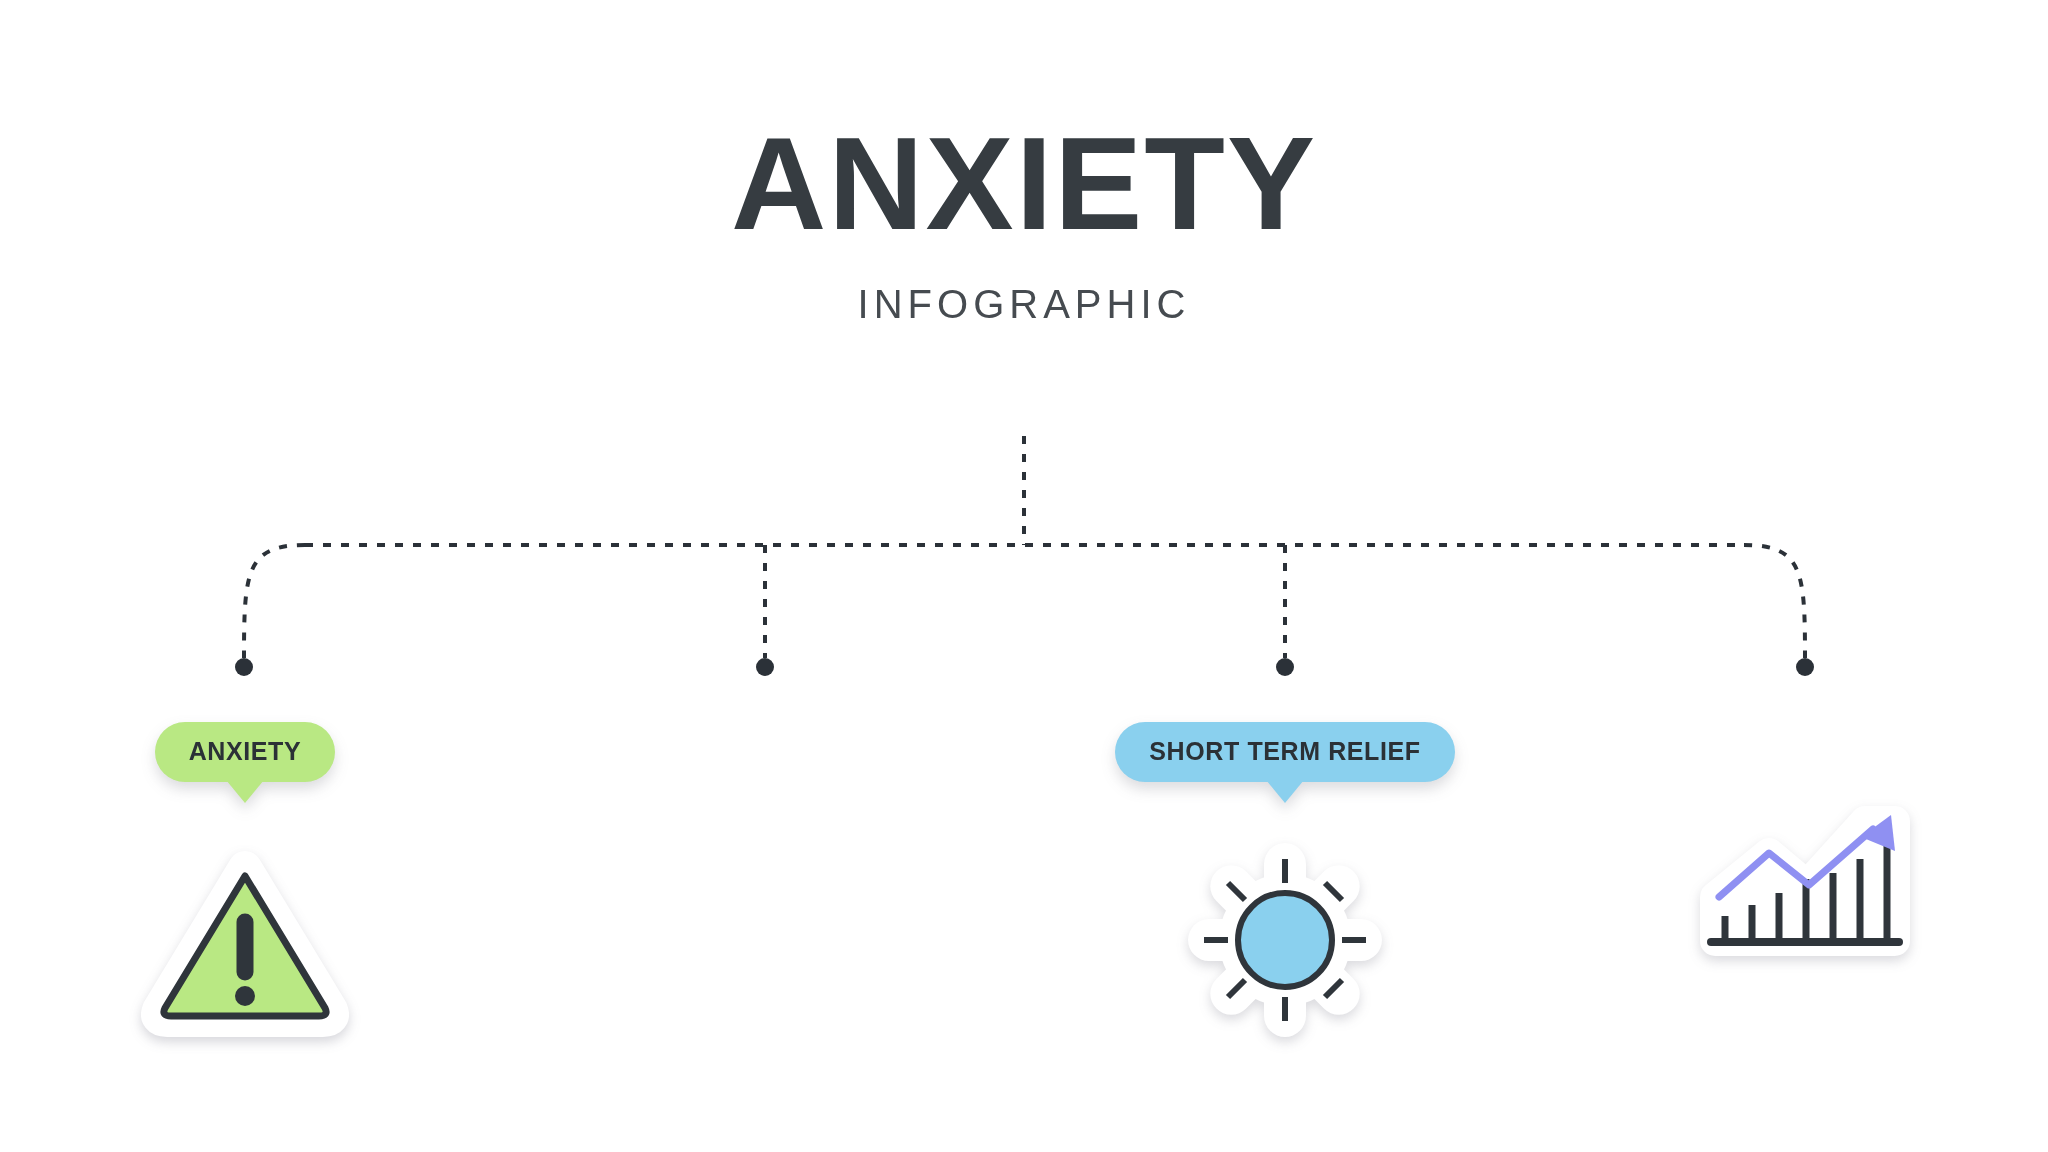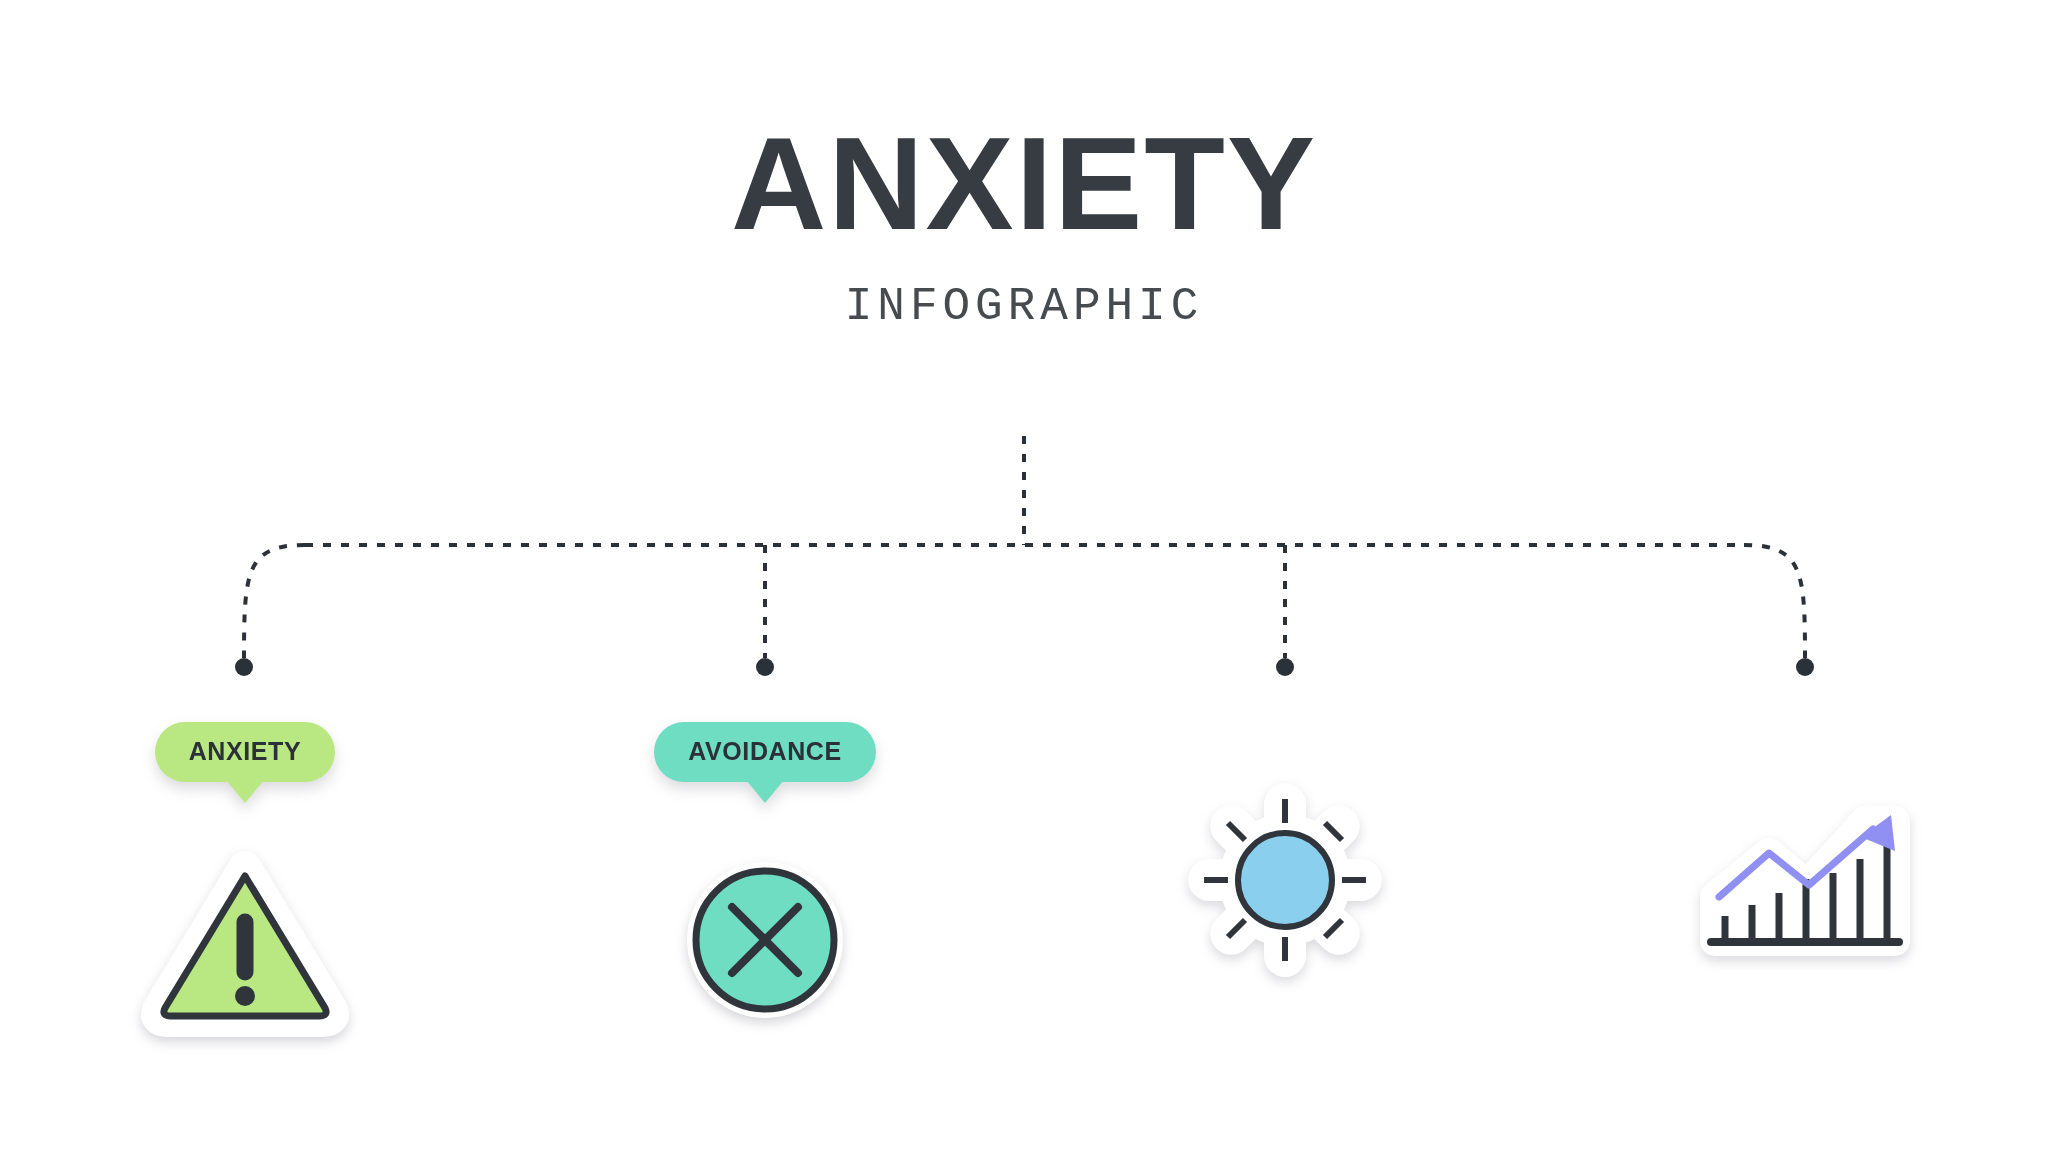--- a/index.html
+++ b/index.html
@@ -35,22 +35,22 @@
     font-family: "Liberation Sans", sans-serif;
     font-size: 132px;
     font-weight: 700;
     letter-spacing: 2px;
     color: #363c41;
     line-height: 1.0;
     margin: 0;
     white-space: nowrap;
   }
   .sub-title {
-    font-family: Liberation Mono, monospace;
-    font-size: 46px;
+    font-family: Liberation Sans, sans-serif;
+    font-size: 40px;
     font-weight: 300;
     letter-spacing: 5px;
     color: #464b50;
     line-height: 1.0;
     margin: 0;
     padding-top: 34px;
     white-space: nowrap;
   }
 
   
@@ -181,37 +181,28 @@
 
           <path d="M100 26 L180 158 Q184 166 174 166 L26 166 Q16 166 20 158 Z" fill="#b9e883" stroke="#2f353b" stroke-width="7" stroke-linejoin="round"></path>
 
           <path d="M100 72 L100 122" stroke="#2f353b" stroke-width="17" stroke-linecap="round" fill="none"></path>
 
           <circle cx="100" cy="146" r="10" fill="#2f353b"></circle>
         </svg>
       </div>
     </div>
 
-    <div class="column" style="left:765px">
+
+    <div class="column" style="left:1285px">
       <div class="pill-wrap">
-        <div class="pill" style="background: rgb(111, 221, 194);">
-          <span class="pill-label">AVOIDANCE</span>
+        <div class="pill" style="background: rgb(138, 208, 238);">
+          <span class="pill-label">SHORT TERM RELIEF</span>
         </div>
-        <div class="pill-tail" style="border-top-color: rgb(111, 221, 194);"></div>
-      </div>
-      <div class="icon-slot">
-        <svg width="190" height="190" viewBox="0 0 190 190">
-          <circle cx="95" cy="95" r="78" fill="#ffffff" style="filter:drop-shadow(0 5px 6px rgba(70,70,90,0.22))"></circle>
-          <circle cx="95" cy="95" r="69" fill="#6fddc2" stroke="#2f353b" stroke-width="7"></circle>
-          <path d="M62 62 L128 128 M128 62 L62 128" stroke="#2f353b" stroke-width="8" stroke-linecap="round" fill="none"></path>
-        </svg>
-      </div>
-    </div>
-
-    <div class="column" style="left:1285px">
+        <div class="pill-tail" style="border-top-color: rgb(138, 208, 238);"></div>
+      </div>
       <div class="icon-slot">
         <svg width="210" height="210" viewBox="0 0 210 210">
           <g style="filter:drop-shadow(0 5px 6px rgba(70,70,90,0.20))">
 
             <g fill="#ffffff">
               <circle cx="105" cy="105" r="66"></circle>
               <g>
                 <rect x="84" y="8" width="42" height="60" rx="21"></rect>
                 <rect x="84" y="142" width="42" height="60" rx="21"></rect>
                 <rect x="8" y="84" width="60" height="42" rx="21"></rect>

